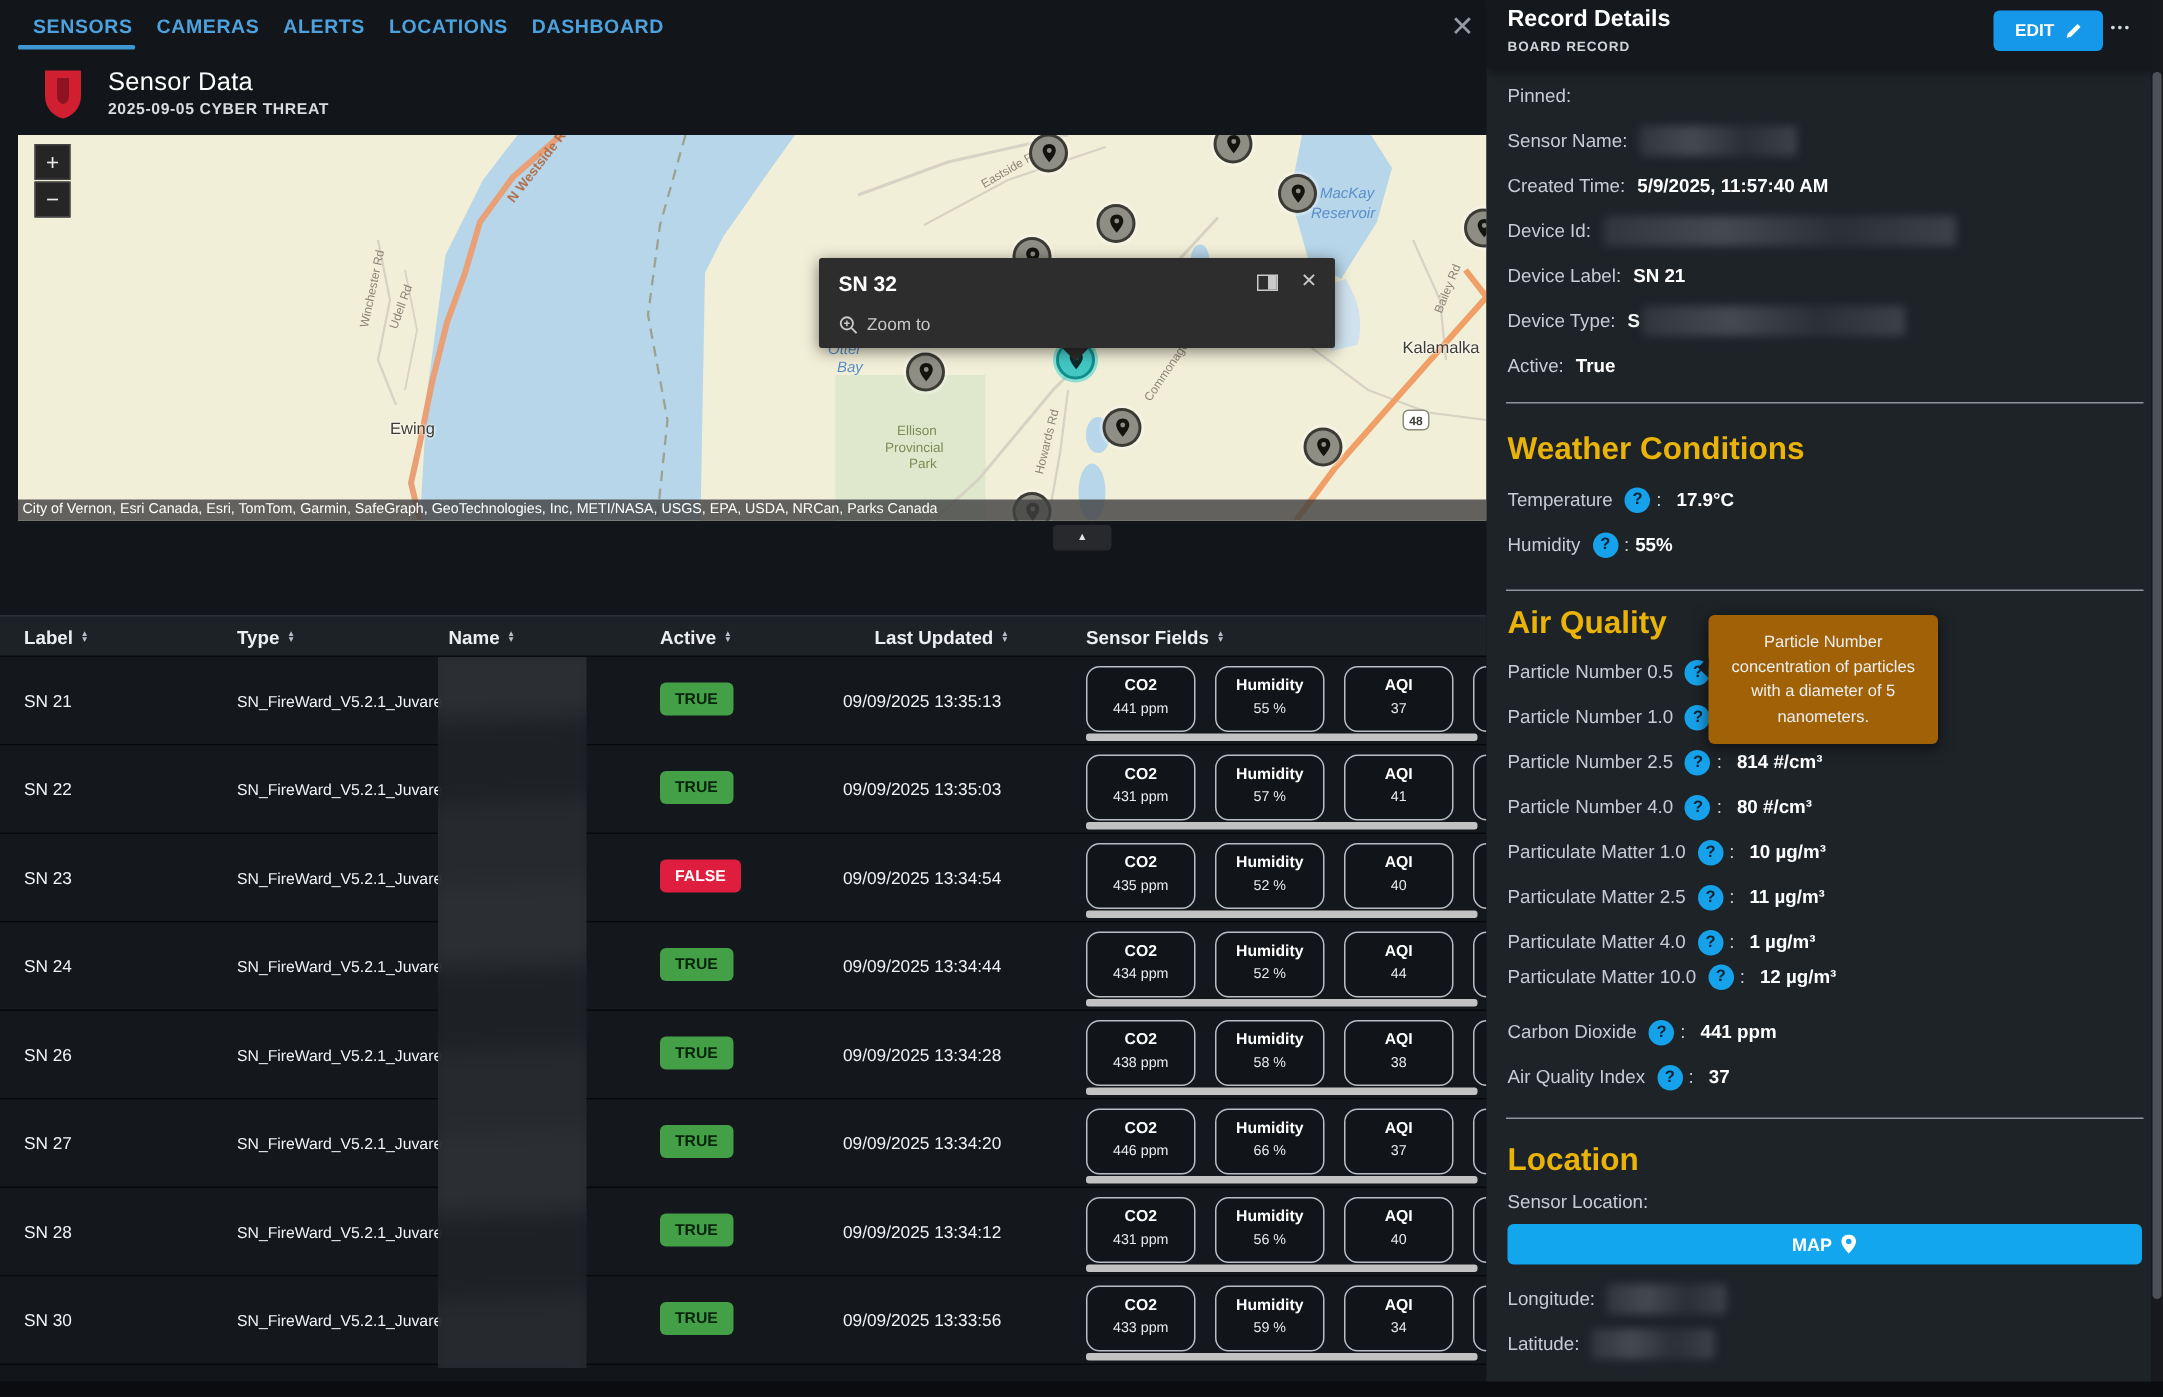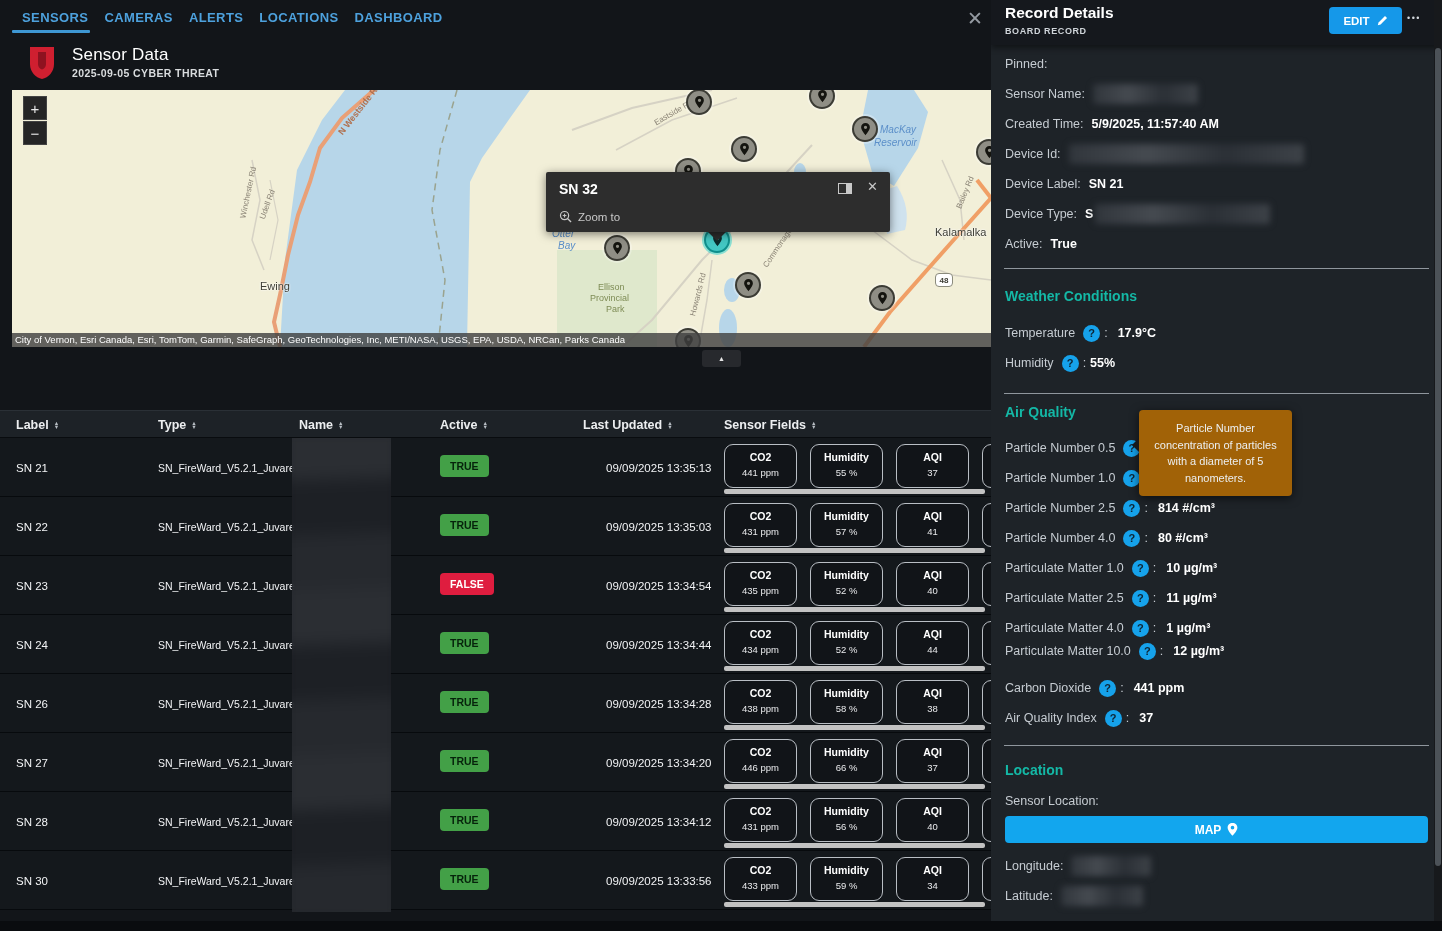--- a/index.html
+++ b/index.html
@@ -40,21 +40,21 @@
   .attr{position:absolute;left:0;right:0;bottom:0;height:14px;background:rgba(66,66,66,.82);color:#fff;font-size:9.5px;line-height:14px;padding-left:3px;white-space:nowrap;overflow:hidden}
   .collapse-btn{position:absolute;left:702px;top:350px;width:39px;height:17px;background:#27292d;border-radius:3px;color:#e6e6e6;font-size:7px;display:flex;align-items:center;justify-content:center;cursor:pointer}
 
   
   .table{position:absolute;left:0;top:410px;width:991px;height:512px;overflow:hidden}
   .thead{position:relative;height:28px;background:#1d2227;border-top:1px solid #2a3036;border-bottom:1px solid #090c0f}
   .hcell{position:absolute;top:0;height:28px;display:flex;align-items:center;gap:5px;font-size:12.5px;font-weight:bold;color:#eceef0;cursor:pointer}
   .sort{display:flex;flex-direction:column;line-height:.8;font-size:5.5px;color:#b9bfc5}
   .trow{position:relative;height:59px;background:#14181c;border-bottom:1px solid #070a0d}
   .cell{position:absolute;top:0;height:59px;display:flex;align-items:center;font-size:11.5px;color:#f2f3f5}
-  .c-label{left:16px}.c-type{left:158px;font-size:10.5px}.c-upd{left:606px}
+  .c-label{left:16px}.c-type{left:158px;font-size:10.5px}.c-upd{left:562px}
   .badge{position:absolute;left:440px;top:17px;padding:5px 10px;border-radius:4px;font-size:10.5px;font-weight:bold}
   .b-true{background:#43a047;color:#06230b}
   .b-false{background:#df1d3f;color:#fff}
   .chipwrap{position:absolute;left:724px;top:0;width:267px;height:59px;overflow:hidden}
   .chiprow{position:absolute;left:0;top:6px;display:flex;gap:13px}
   .chip{width:73px;height:44px;border:1px solid #b9bec4;border-radius:9px;background:#111418;text-align:center;flex:none}
   .chip-t{font-size:10.5px;font-weight:bold;margin-top:6px;color:#fff}
   .chip-v{font-size:9.5px;margin-top:4px;color:#e9eaec}
   .chip-partial{width:30px}
   .chip-scroll{position:absolute;left:0;bottom:3px;width:261px;height:5px;background:#c2c2c2;border-radius:2px;cursor:pointer}
@@ -65,21 +65,21 @@
   .panel{position:absolute;left:991px;top:0;width:451px;height:931px;background:#1e2328;overflow:hidden}
   .panel-hdr{position:absolute;left:0;top:0;width:100%;height:45px;background:#15181d;box-shadow:0 3px 6px rgba(0,0,0,.45)}
   .panel-title{position:absolute;left:14px;top:4px;font-size:15.5px;font-weight:bold}
   .panel-sub{position:absolute;left:14px;top:26px;font-size:9px;font-weight:bold;letter-spacing:.6px;color:#cfd4d9}
   .edit-btn{position:absolute;left:338px;top:7px;width:73px;height:27px;background:#1598e9;border-radius:4px;display:flex;align-items:center;justify-content:center;gap:7px;font-size:11.5px;font-weight:bold;color:#fff;cursor:pointer}
   .more-btn{position:absolute;left:416px;top:13px;color:#d3d8dd;font-size:9px;letter-spacing:1.5px;cursor:pointer}
   .prow{position:absolute;left:14px;display:flex;align-items:center;height:22px;font-size:12.5px;color:#c6ccd2;white-space:nowrap}
   .pval{color:#fff;font-weight:bold;margin-left:8px}
   .redact{display:inline-block;height:20px;border-radius:3px;margin-left:8px;background:linear-gradient(90deg,#31363c,#454a50,#2b3036,#3d4248);filter:blur(3px)}
   .divider{position:absolute;left:13px;width:425px;border-top:1px solid #8f969d}
-  .sect-h{position:absolute;left:14px;font-size:14px;font-weight:bold;color:#14b8a6}
+  .sect-h{position:absolute;left:14px;font-size:21px;font-weight:bold;color:#eab308}
   .qicon{width:17px;height:17px;border-radius:50%;background:#16a2eb;color:#0e2433;font-size:11px;font-weight:bold;display:inline-flex;align-items:center;justify-content:center;margin:0 3px 0 8px;flex:none;cursor:pointer}
   .colon{margin-left:1px}
   .tooltip{position:absolute;left:148px;top:410px;width:153px;background:#a16207;border-radius:4px;box-shadow:0 2px 10px rgba(0,0,0,.6);padding:10px 9px;font-size:11px;line-height:1.5;text-align:center;color:#eceff1}
   .tooltip-arrow{position:absolute;left:-7px;top:28px;width:0;height:0;border-top:7px solid transparent;border-bottom:7px solid transparent;border-right:7px solid #17191c}
   .map-btn{position:absolute;left:14px;top:816px;width:423px;height:27px;background:#12a6ee;border-radius:4px;display:flex;align-items:center;justify-content:center;gap:6px;font-size:12px;font-weight:bold;color:#fff;cursor:pointer}
   .pscroll-track{position:absolute;right:0;top:0;width:8px;height:931px;background:#17191c}
   .pscroll-thumb{position:absolute;right:1px;top:48px;width:6px;height:818px;background:#4c5258;border-radius:3px;cursor:pointer}
   .bottom-strip{position:absolute;left:0;top:921px;width:1442px;height:10px;background:#0a0c0f}
 </style>
 </head>

